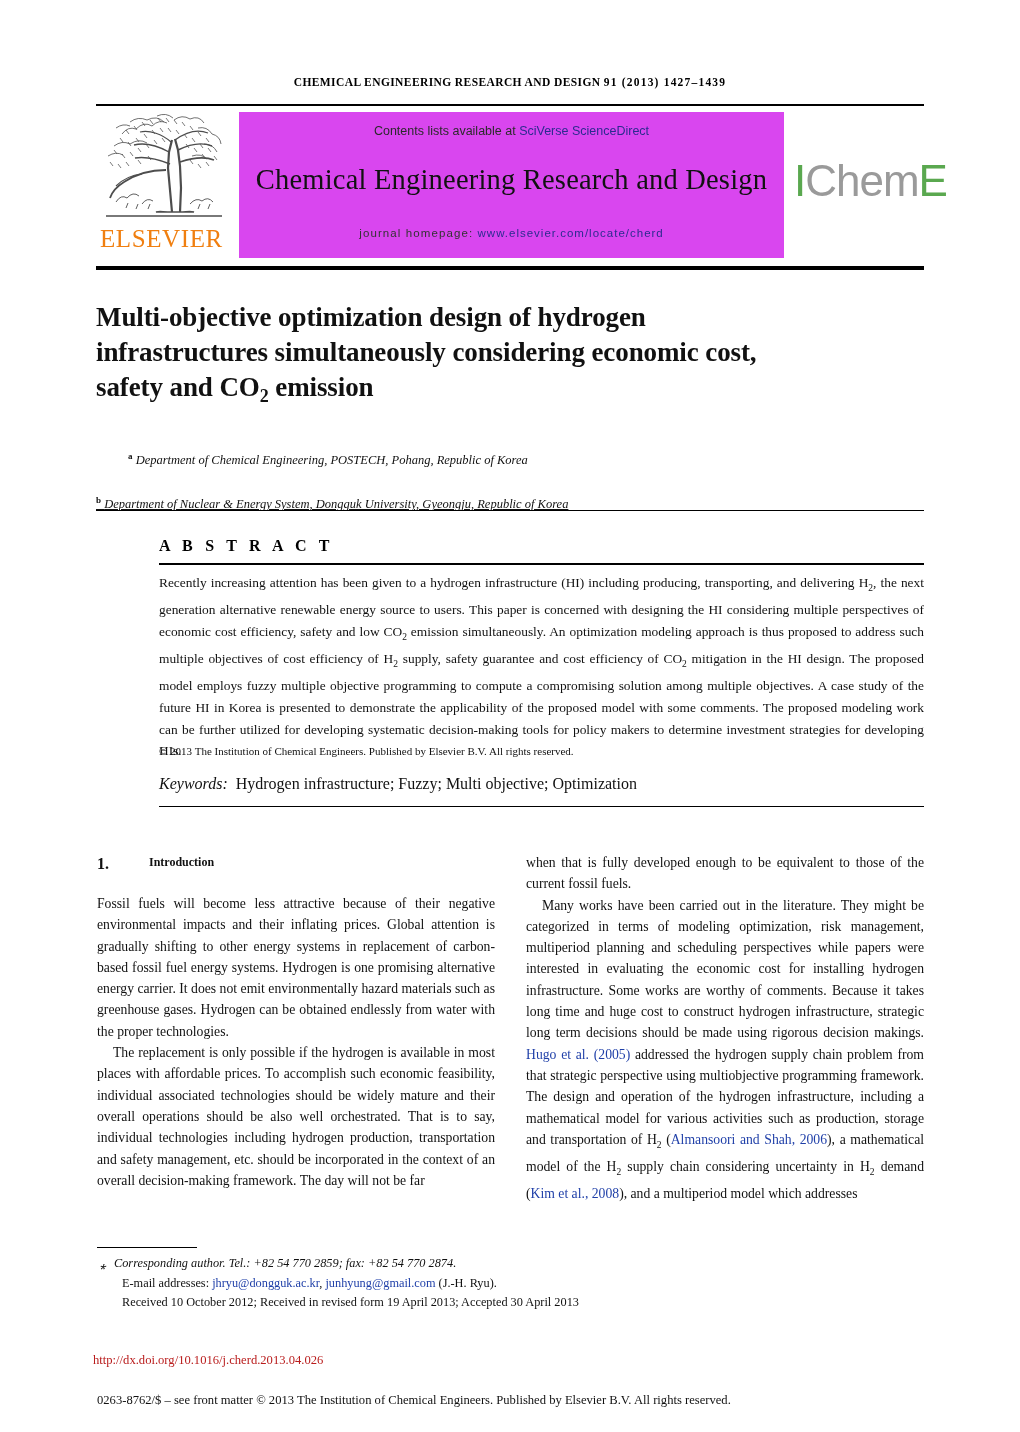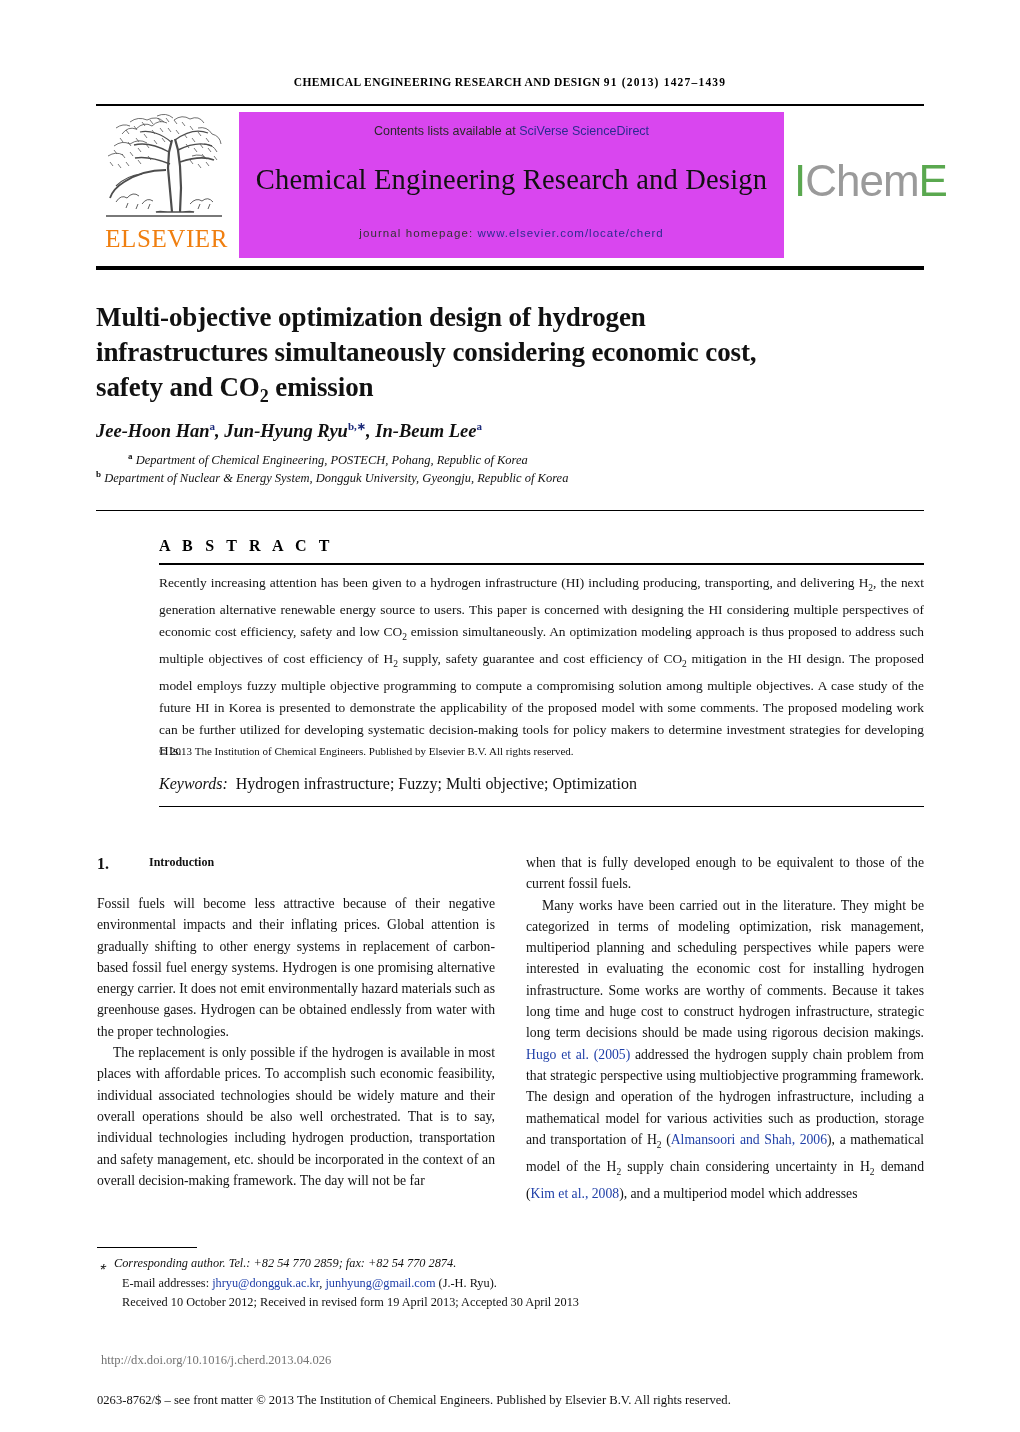--- a/index.html
+++ b/index.html
@@ -69,21 +69,21 @@
     top: 0;
     width: 124px;
     height: 112px;
     overflow: hidden;
   }
   .elsevier-word {
     position: absolute;
     left: 0px;
     top: 112px;
     width: 128px;
-    text-align: right;
+    text-align: left;
     color: #f07f10;
     font-family: "Liberation Serif", serif;
     font-size: 25px;
     letter-spacing: 0.6px;
     line-height: 30px;
     font-weight: normal;
   }
   .banner {
     position: absolute;
     left: 143px;
@@ -182,21 +182,21 @@
     position: absolute;
     left: 96px;
     width: 820px;
     font-family: "Liberation Serif", serif;
     font-size: 12.5px;
     font-style: italic;
     color: #111;
   }
   .affil sup { font-size: 9px; font-style: normal; font-weight: bold; }
   .affil-a { top: 451px; margin-left: 32px; }
-  .affil-b { top: 469px; }
+  .affil-b { top: 495px; text-decoration: underline; }
 
   
   .rule-abs-top {
     position: absolute;
     top: 510px;
     left: 96px;
     width: 828px;
     height: 1.3px;
     background: #000;
   }
@@ -322,25 +322,25 @@
     left: 97px;
     width: 830px;
     font-family: "Liberation Serif", serif;
     font-size: 12.6px;
     line-height: 19px;
     color: #111;
   }
   .doi-line {
     position: absolute;
     top: 1353px;
-    left: 101px;
+    left: 93px;
     width: 830px;
     font-family: "Liberation Serif", serif;
     font-size: 12.6px;
-    color: #737373;
+    color: #b91c1c;
   }
 </style>
 </head>
 <body>
 
 <div class="page">
 
   <div class="running-head">
     <span>CHEMICAL ENGINEERING RESEARCH AND DESIGN</span>
     <span class="rh-vol">91 (2013) 1427–1439</span>
@@ -457,21 +457,20 @@
   </div>
 
   <div class="rule-thick"></div>
 
   <h1 class="article-title">
     <span>Multi-objective optimization design of hydrogen</span><br>
     <span>infrastructures simultaneously considering economic cost,</span><br>
     <span>safety and CO</span><sub>2</sub><span> emission</span>
   </h1>
 
-  <div class="authors"><span>Jee-Hoon Han</span><sup>a</sup>, <span>Jun-Hyung Ryu</span><sup>b,∗</sup>, <span>In-Beum Lee</span><sup>a</sup></div>
 
   <div class="affil affil-a"><sup>a</sup> <span>Department of Chemical Engineering, POSTECH, Pohang, Republic of Korea</span></div>
   <div class="affil affil-b"><sup>b</sup> <span>Department of Nuclear &amp; Energy System, Dongguk University, Gyeongju, Republic of Korea</span></div>
 
   <div class="rule-abs-top"></div>
   <div class="abstract-label">A B S T R A C T</div>
   <div class="rule-abs-mid"></div>
 
   <div class="abstract-body"><span>Recently increasing attention has been given to a hydrogen infrastructure (HI) including producing, transporting, and delivering H</span><sub>2</sub><span>, the next generation alternative renewable energy source to users. This paper is concerned with designing the HI considering multiple perspectives of economic cost efficiency, safety and low CO</span><sub>2</sub><span> emission simultaneously. An optimization modeling approach is thus proposed to address such multiple objectives of cost efficiency of H</span><sub>2</sub><span> supply, safety guarantee and cost efficiency of CO</span><sub>2</sub><span> mitigation in the HI design. The proposed model employs fuzzy multiple objective programming to compute a compromising solution among multiple objectives. A case study of the future HI in Korea is presented to demonstrate the applicability of the proposed model with some comments. The proposed modeling work can be further utilized for developing systematic decision-making tools for policy makers to determine investment strategies for developing HIs.</span></div>
 

